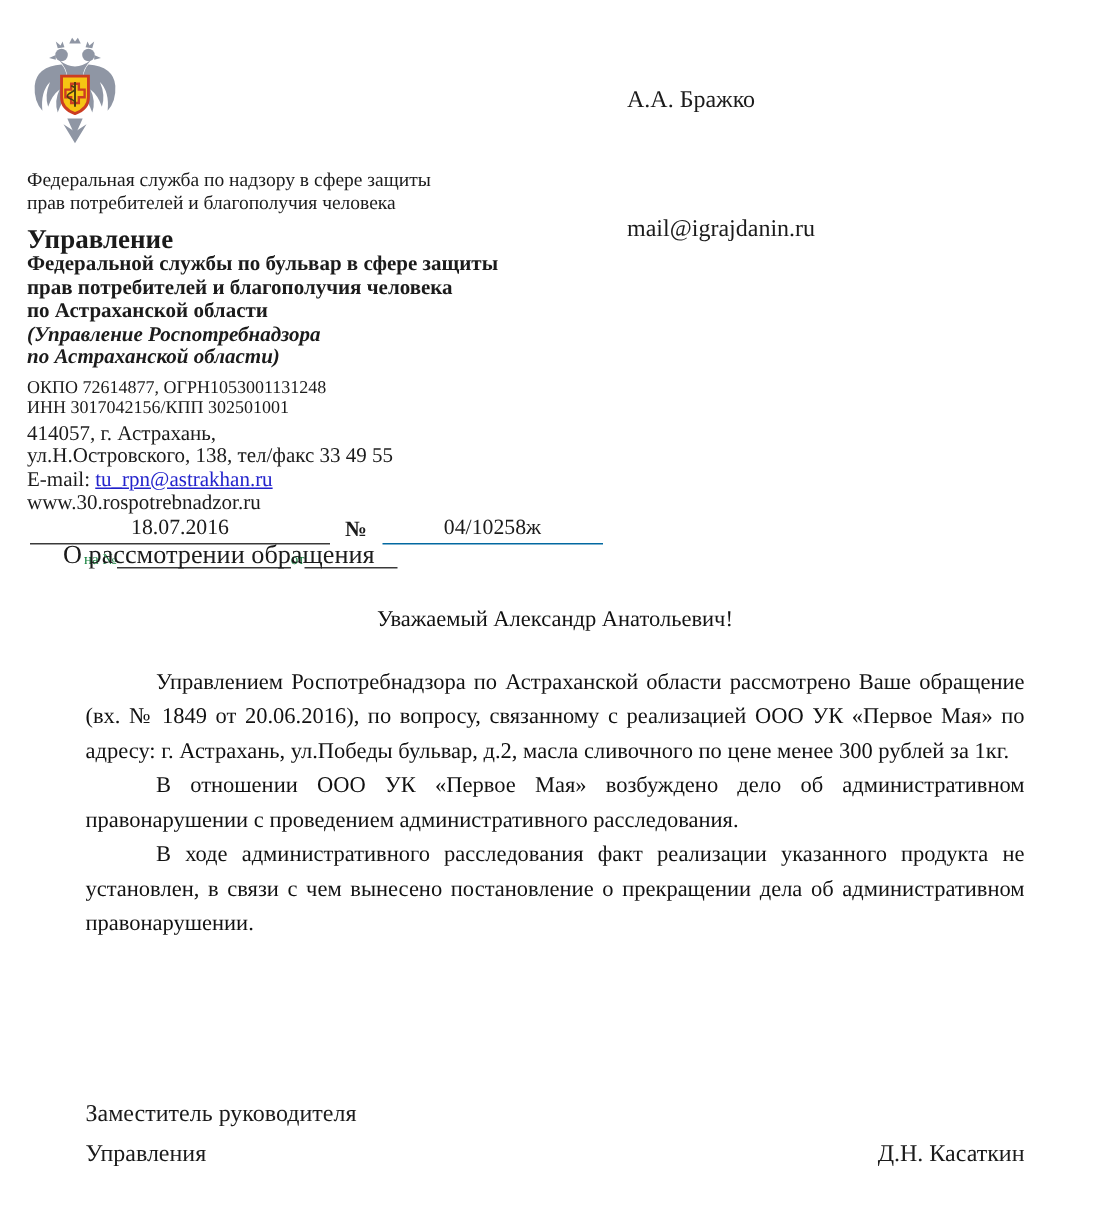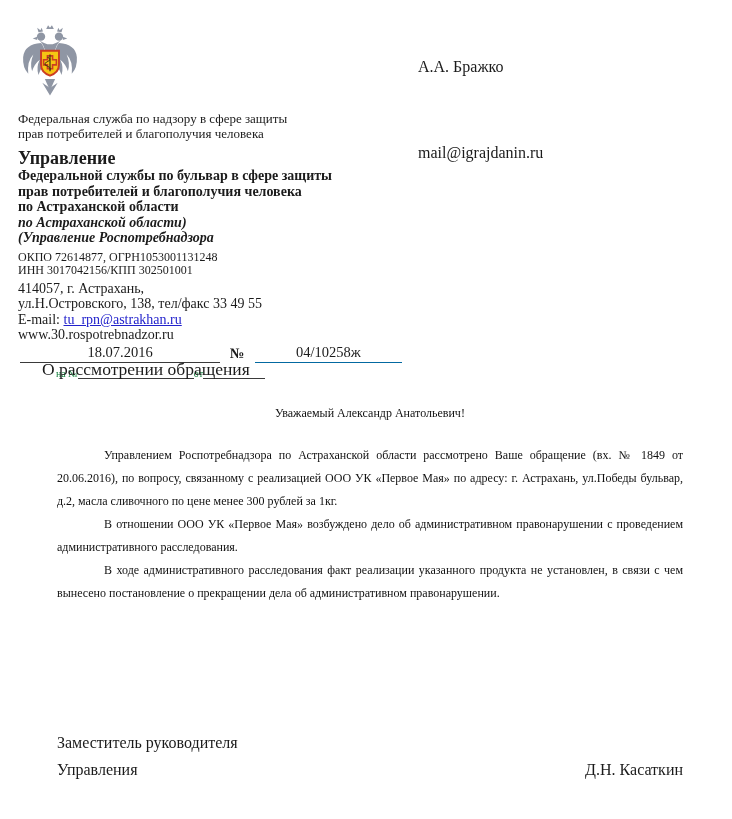--- a/index.html
+++ b/index.html
@@ -64,21 +64,21 @@
   
   .recipient-name  { position: absolute; left: 418px; top: 58px;  font-size: 16px; }
   .recipient-email { position: absolute; left: 418px; top: 144px; font-size: 16px; }
 
   
   .main {
     position: absolute;
     left: 57px;
     top: 402px;
     width: 626px;
-    font-size: 12px;
+    font-size: 15px;
     color: #111111;
   }
   .salutation { text-align: center; line-height: 23px; }
   .main p {
     margin: 0;
     text-indent: 47px;
     text-align: justify;
     line-height: 23px;
   }
   .main p.first { margin-top: 19px; }
@@ -128,22 +128,22 @@
       <div class="service-line">Федеральная служба по надзору в сфере защиты</div>
       <div class="service-line">прав потребителей и благополучия человека</div>
     </div>
 
     <div class="office-title">Управление</div>
 
     <div>
       <div class="office-line">Федеральной службы по бульвар в сфере защиты</div>
       <div class="office-line">прав потребителей и благополучия человека</div>
       <div class="office-line">по Астраханской области</div>
+      <div class="office-short-line">(Управление Роспотребнадзора</div>
       <div class="office-short-line">по Астраханской области)</div>
-      <div class="office-short-line">(Управление Роспотребнадзора</div>
     </div>
 
     <div class="req-block">
       <div class="req-line">ОКПО 72614877, ОГРН1053001131248</div>
       <div class="req-line">ИНН 3017042156/КПП 302501001</div>
     </div>
 
     <div class="addr-block">
       <div class="addr-line">414057, г. Астрахань,</div>
       <div class="addr-line">ул.Н.Островского, 138, тел/факс 33 49 55</div>

